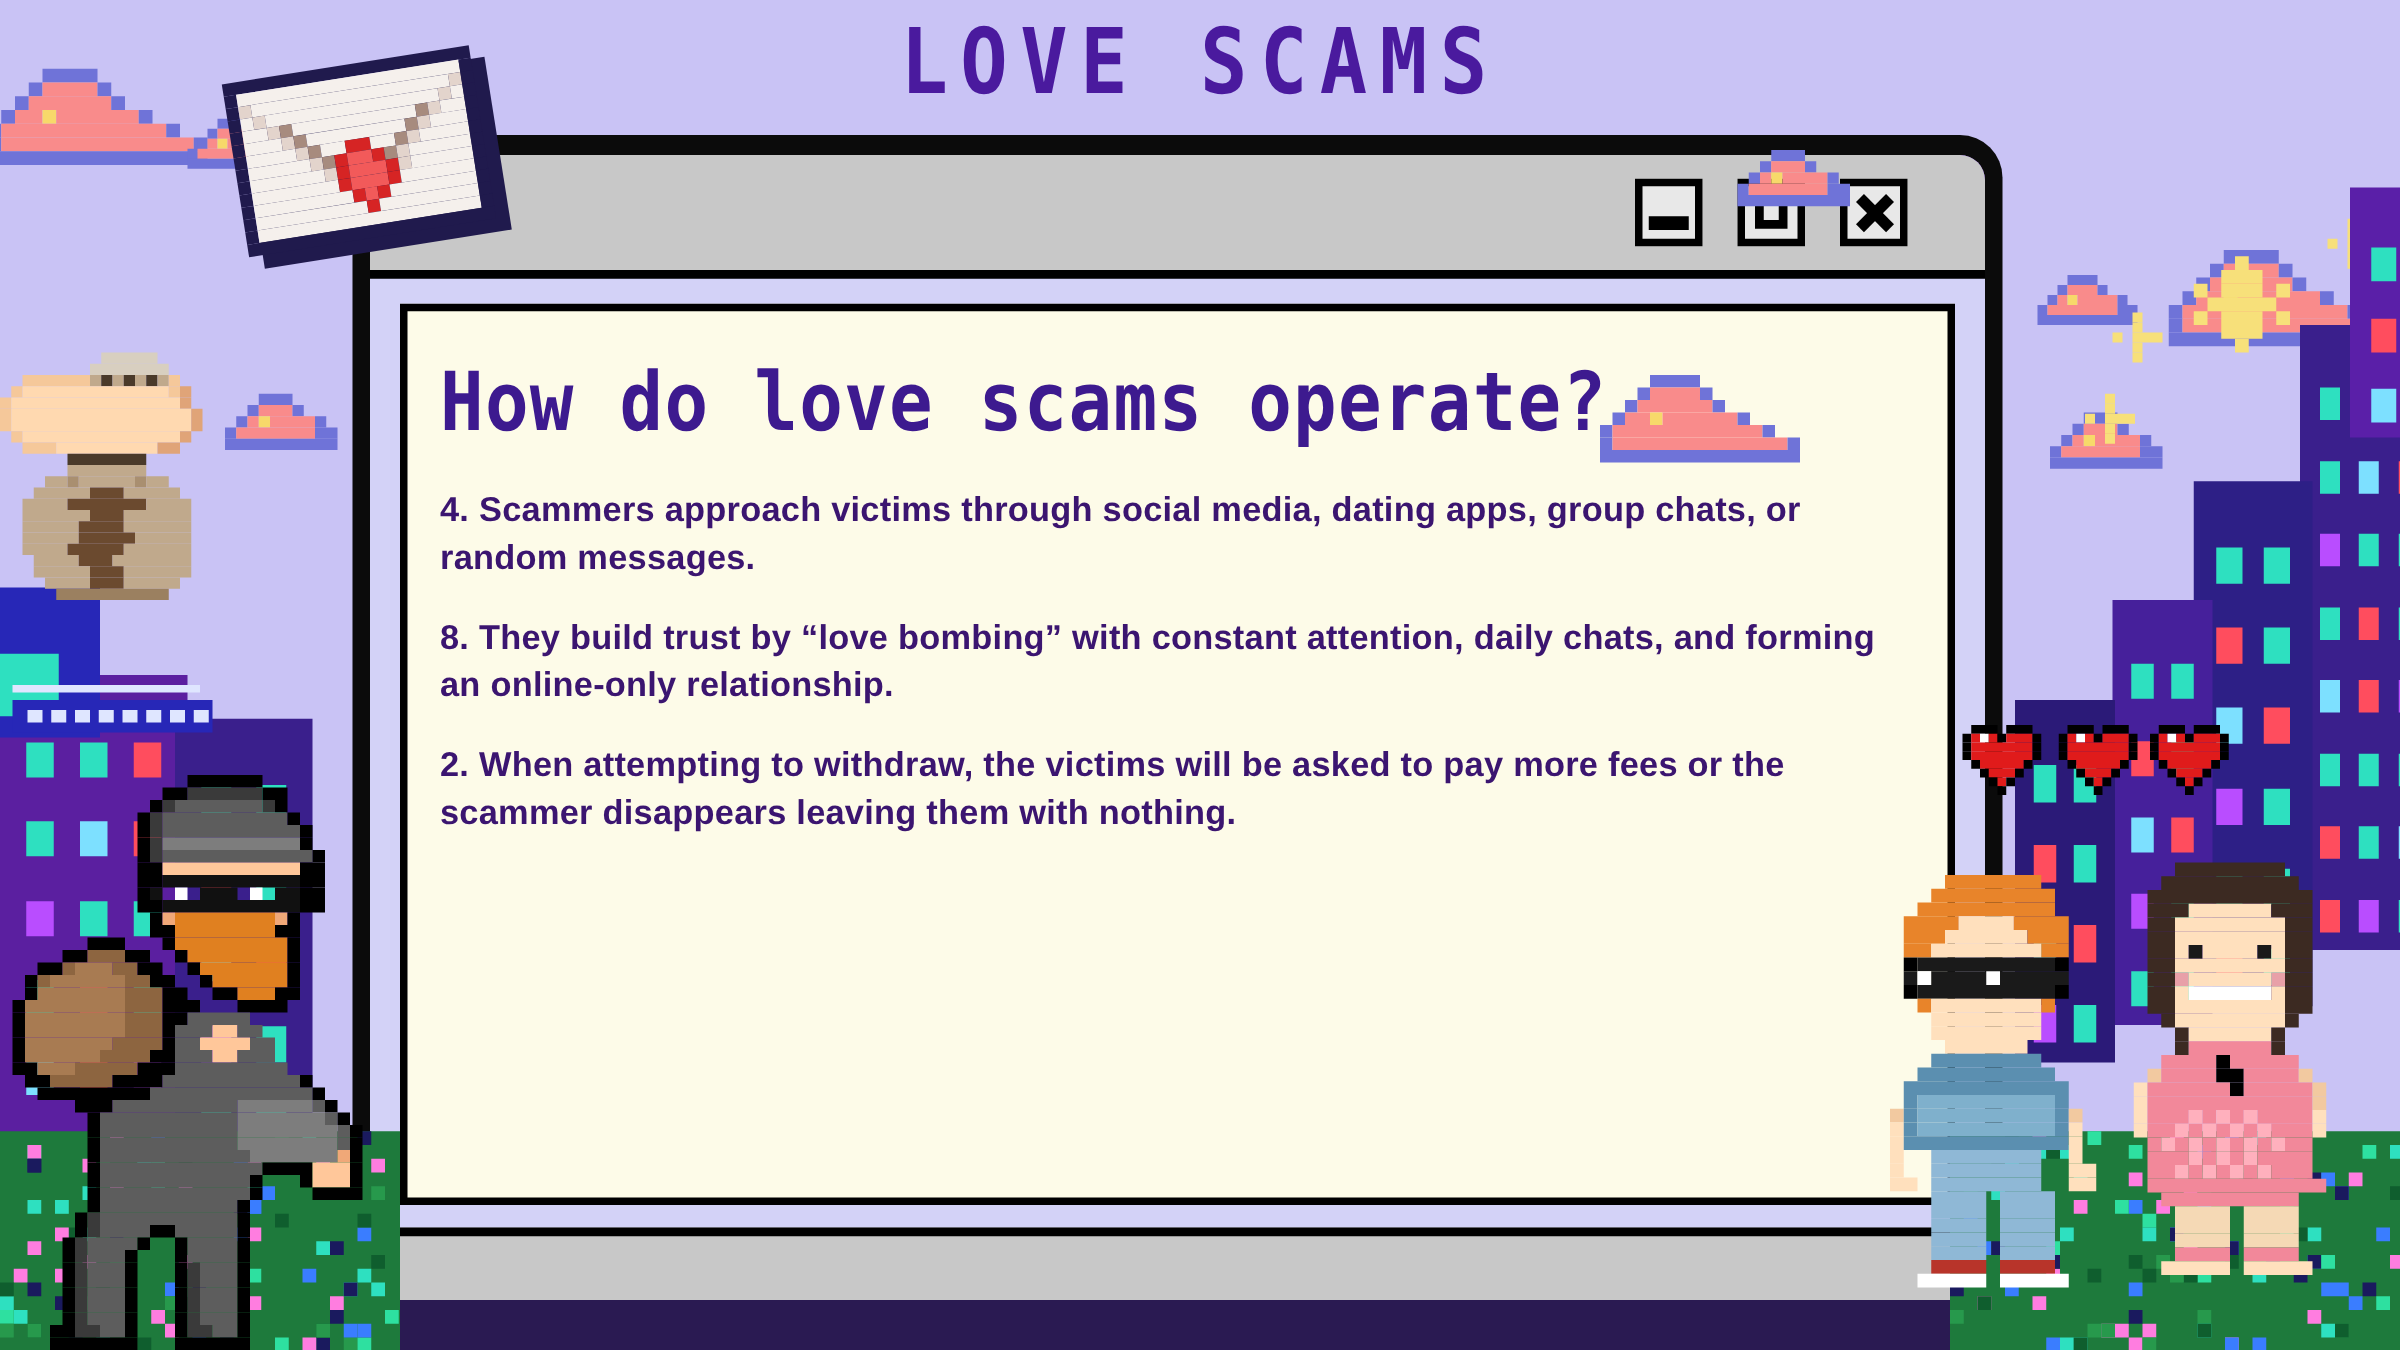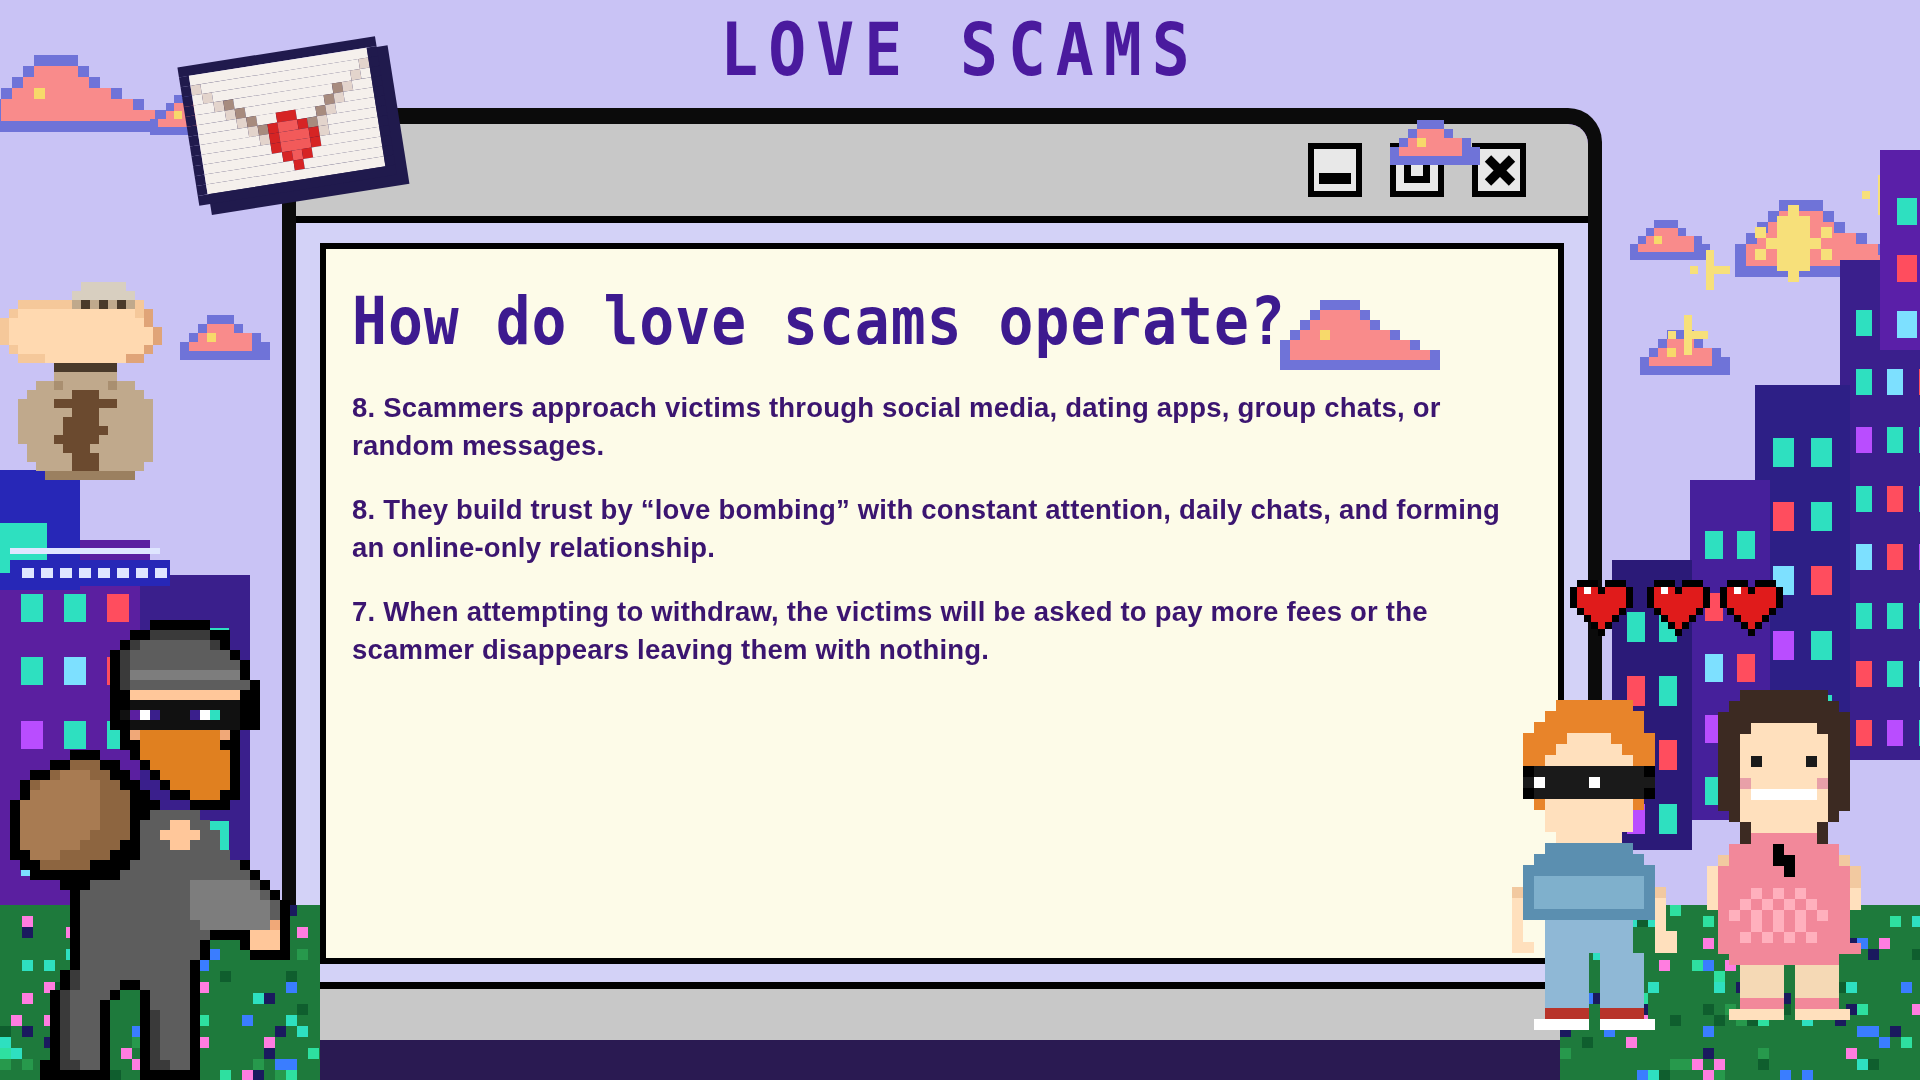--- a/index.html
+++ b/index.html
@@ -666,23 +666,23 @@
         </div>
         <div class="winbtn">
           <span class="glyph-x"></span>
         </div>
       </div>
 
       <div id="screenwrap">
         <div id="page">
           <div id="heading">How do love scams operate?</div>
           <div id="steps">
-              <div class="step">8. Scammers approach victims through social media, dating apps, group chats, or random messages.</div>
+              <div class="step">4. Scammers approach victims through social media, dating apps, group chats, or random messages.</div>
               <div class="step">8. They build trust by “love bombing” with constant attention, daily chats, and forming an online-only relationship.</div>
-              <div class="step">7. When attempting to withdraw, the victims will be asked to pay more fees or the scammer disappears leaving them with nothing.</div>
+              <div class="step">2. When attempting to withdraw, the victims will be asked to pay more fees or the scammer disappears leaving them with nothing.</div>
             </div>
         </div>
         <div id="bottombar"></div>
       </div>
 
     </div>
   </div>
 
   <div id="envelope">
       <div style="position: absolute; left: 11px; top: 11px; width: 200px; height: 140px; background: rgb(32, 26, 77); z-index: 1;"></div>

